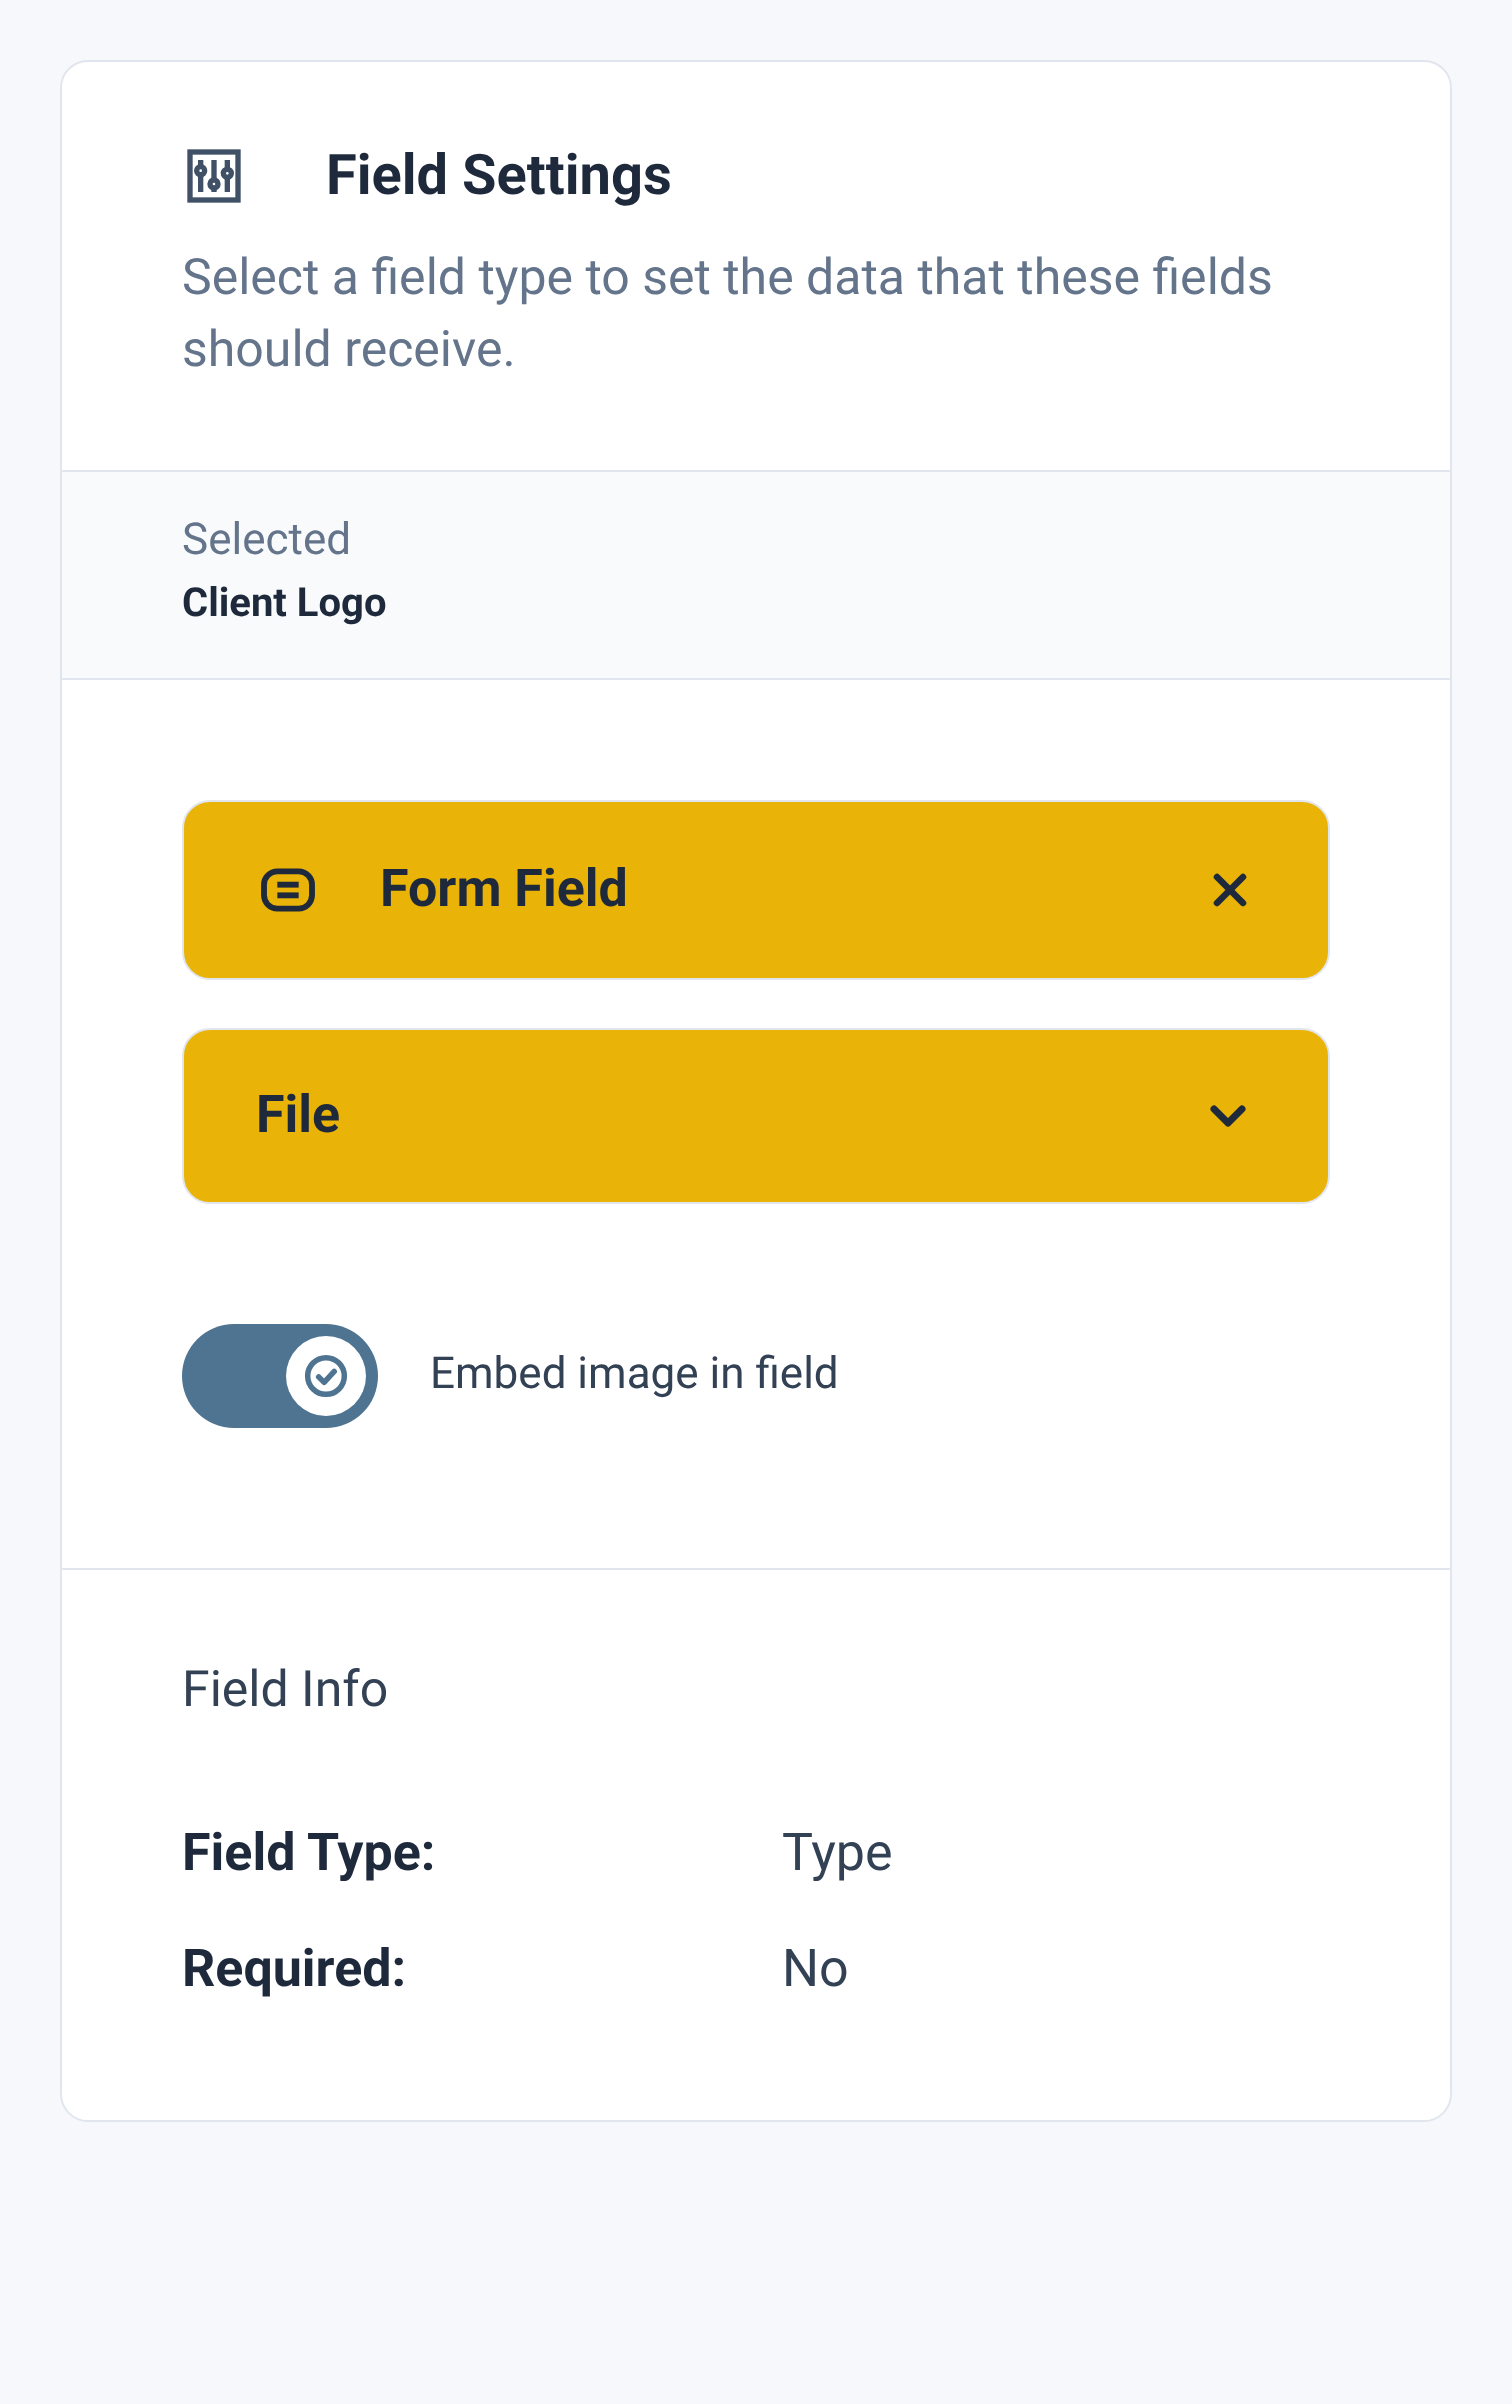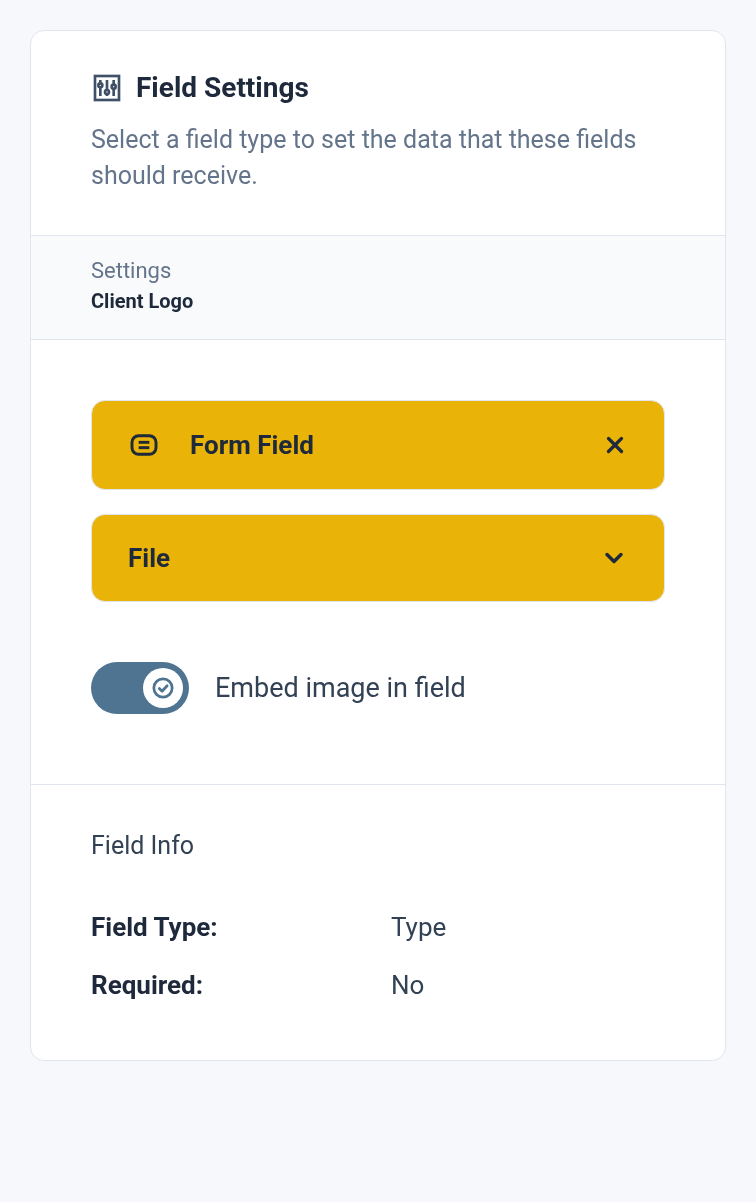--- a/index.html
+++ b/index.html
@@ -14,21 +14,21 @@
       width: 696px;
       margin: 30px auto 0 auto;
       background: #fff;
       border: 1px solid #e1e6ee;
       border-radius: 14px;
       overflow: hidden;
     }
     .panel > .section + .section { border-top: 1px solid #e1e6ee; }
 
     .header { padding: 40px 60px 40px 60px; }
-    .header-row { display: flex; align-items: center; gap: 13px; }
+    .header-row { display: flex; align-items: center; gap: 40px; }
     .title {
       font-size: 28px;
       font-weight: 700;
       color: #1e293b;
     }
     .subtitle {
       margin-top: 18px;
       font-size: 25px;
       line-height: 1.45;
       color: #64748b;
@@ -87,21 +87,21 @@
       right: 6px;
       top: 6px;
       width: 40px;
       height: 40px;
       border-radius: 20px;
       background: #fff;
       display: flex;
       align-items: center;
       justify-content: center;
     }
-    .toggle-label { font-size: 27px; color: #334155; }
+    .toggle-label { font-size: 22px; color: #334155; }
 
     .info { padding: 46px 60px 60px 60px; }
     .info-title { font-size: 25px; color: #334155; margin-bottom: 52px; }
     .info-row { display: flex; align-items: flex-start; margin-top: 28px; }
     .info-row:first-of-type { margin-top: 0; }
     .info-key {
       width: 300px;
       font-size: 26px;
       font-weight: 700;
       color: #1e293b;
@@ -130,21 +130,21 @@
             <circle cx="12" cy="15" r="1.5"></circle>
             <circle cx="17" cy="11" r="1.5"></circle>
         </svg>
       </span>
       <span class="title">Field Settings</span>
     </div>
     <div class="subtitle">Select a field type to set the data that these fields should receive.</div>
   </div>
 
   <div class="section selected">
-    <div class="selected-label">Settings</div>
+    <div class="selected-label">Selected</div>
     <div class="selected-value">Client Logo</div>
   </div>
 
   <div class="section body">
 
     <div class="field-row textlike">
       <span class="icon-slot">
         <svg width="32" height="32" viewBox="0 0 24 24" fill="none" stroke="#1e293b" stroke-width="2.2">
           <rect x="3" y="5" width="18" height="14" rx="5"></rect>
           <line x1="8" y1="10" x2="16" y2="10"></line>

